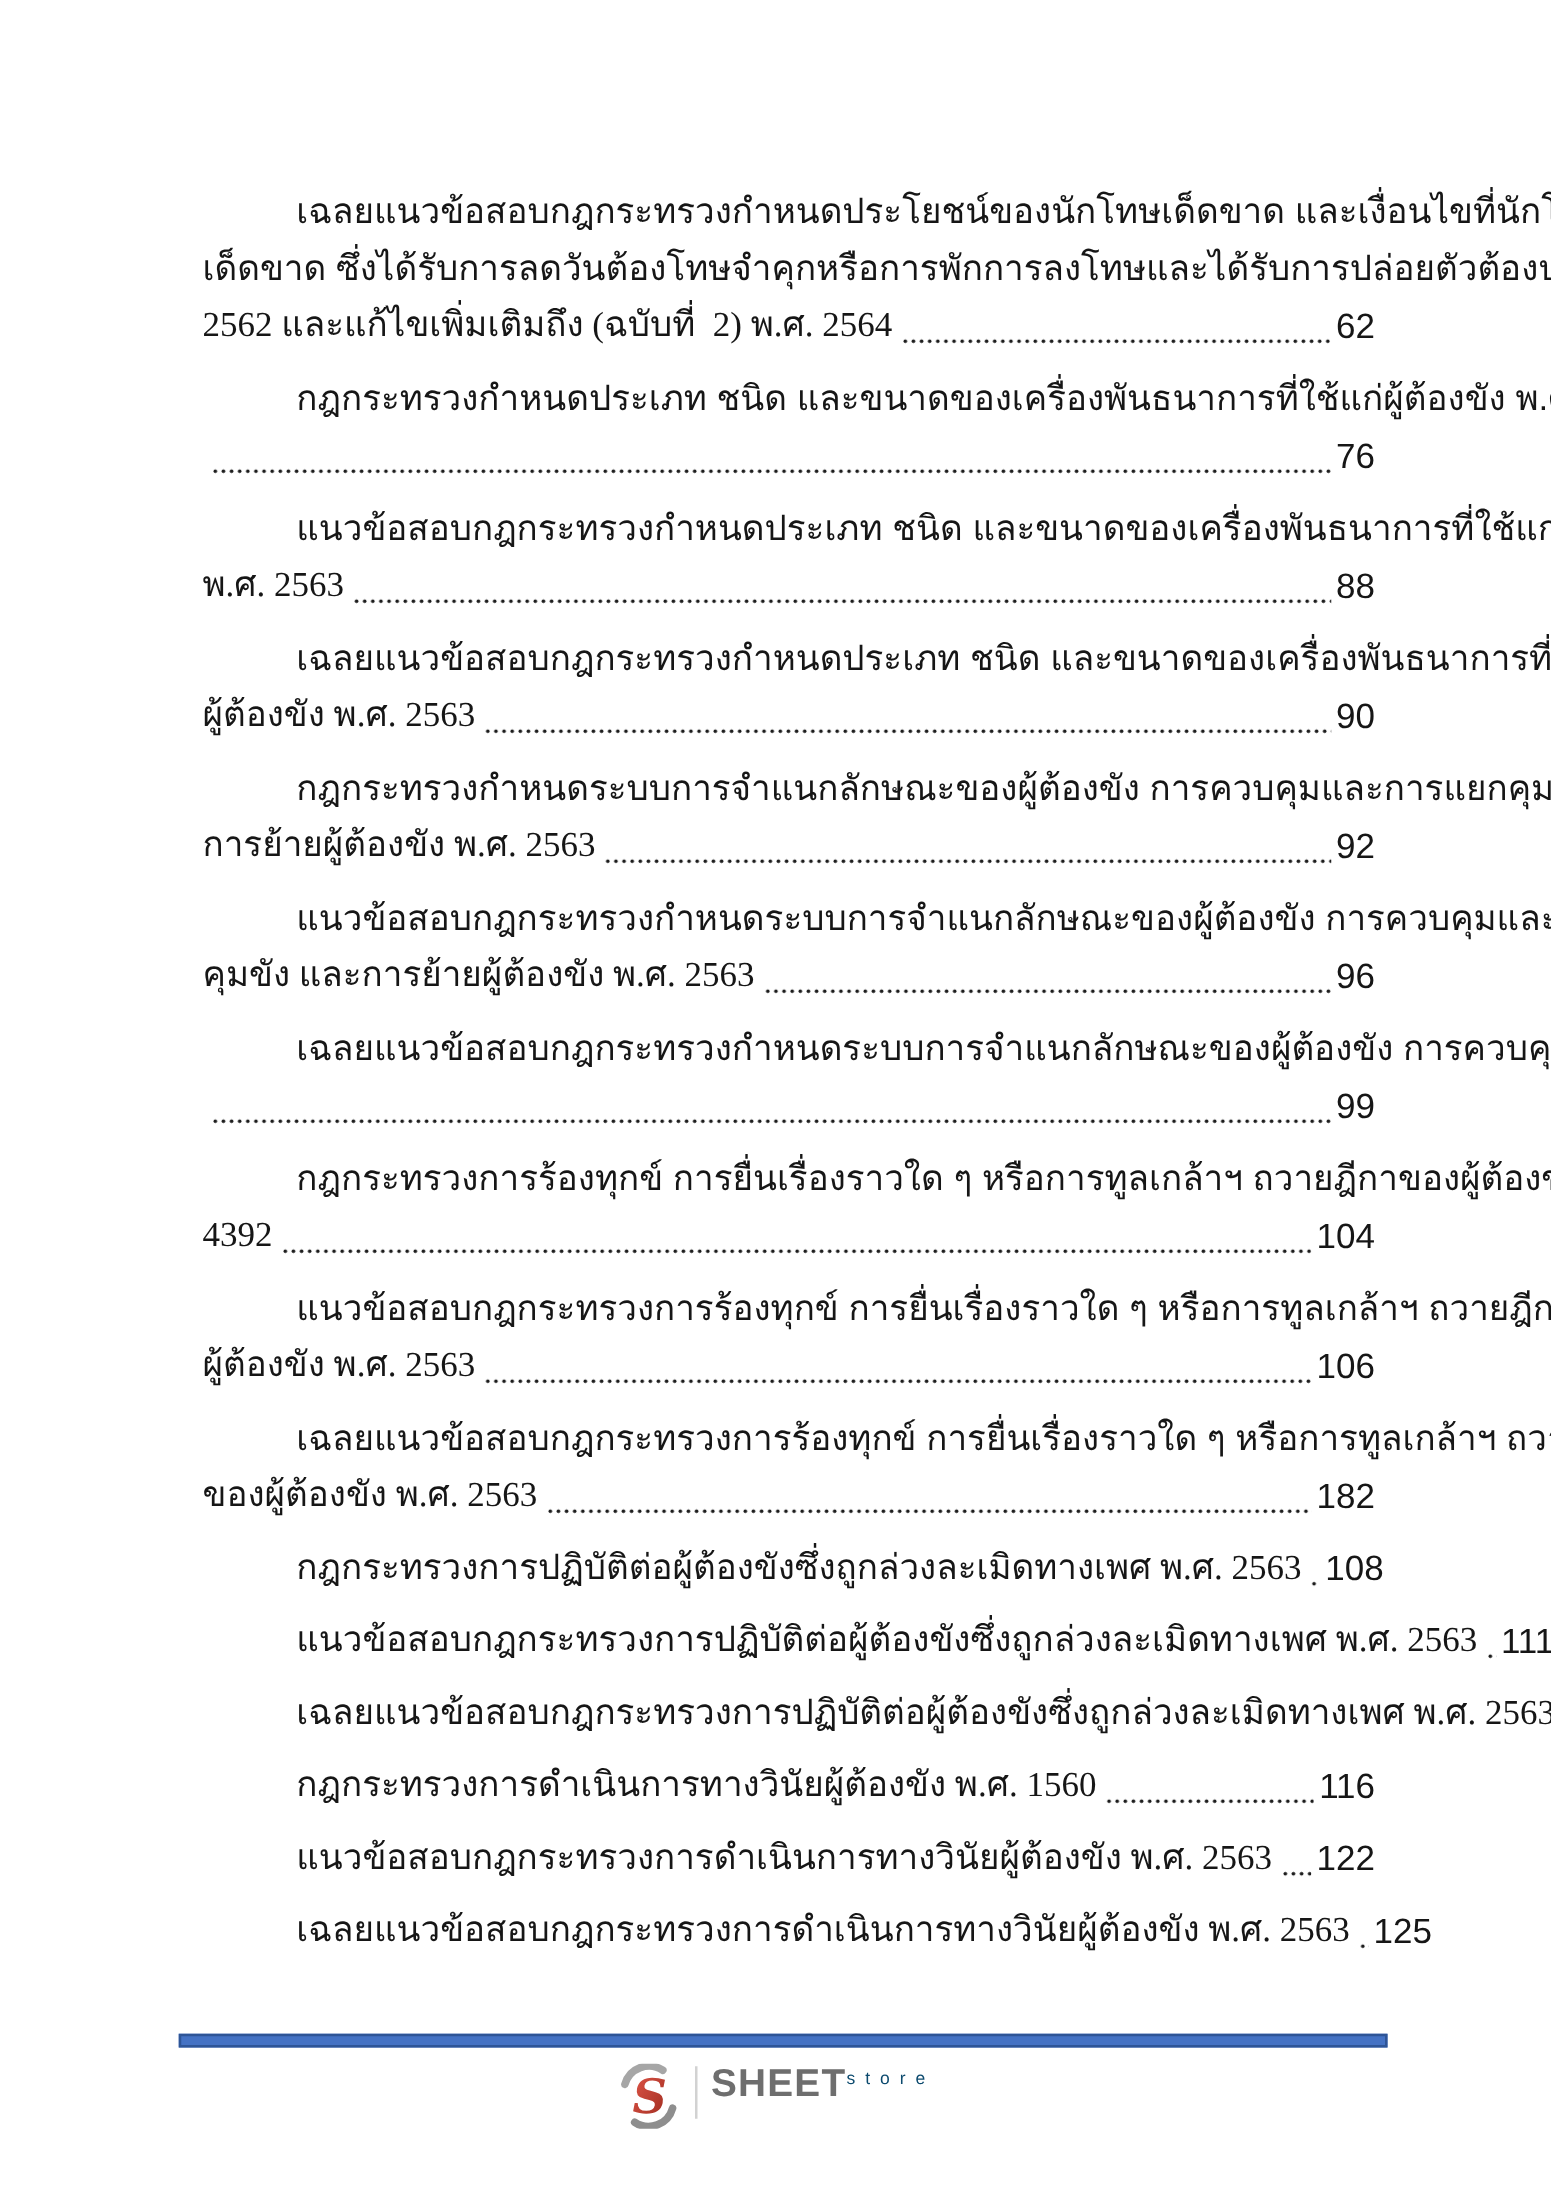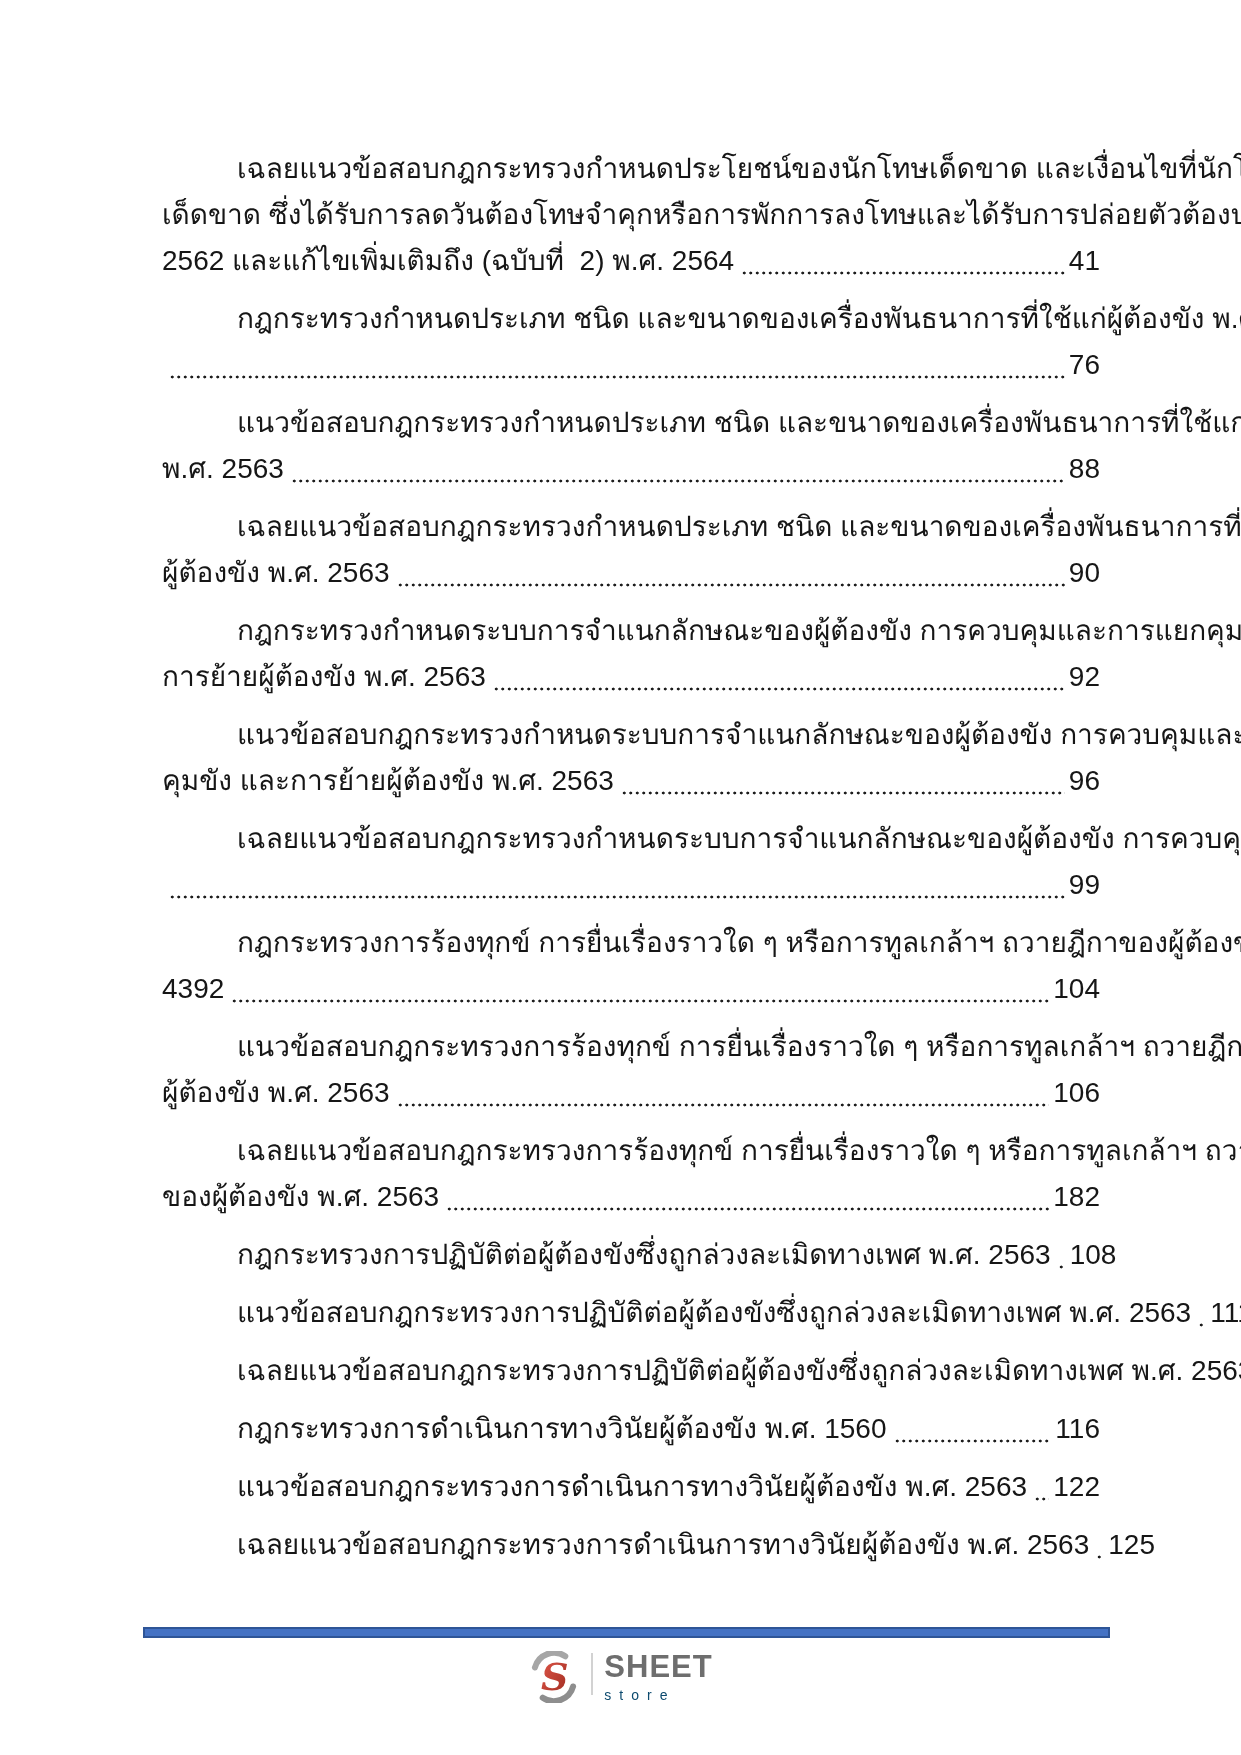--- a/index.html
+++ b/index.html
@@ -6,50 +6,50 @@
   .page{
     position:relative;width:1241px;height:1755px;background:#ffffff;overflow:hidden;
     font-family:"Liberation Sans","DejaVu Sans",sans-serif;color:#161616;
   }
   .toc{position:absolute;left:162px;top:146px;width:938px;}
   .entry{margin:0 0 12px 0;}
   .ln{font-size:28px;line-height:46px;white-space:nowrap;}
   .ln.indent{text-indent:75px;}
   .ln.last{display:flex;text-indent:0;}
   .ln.last.indent{padding-left:75px;}
-  .ln.last .txt{flex:0 0 auto;white-space:pre;}
+  .ln.last .txt{flex:0 0 auto;white-space:pre;font-family:Liberation Serif, serif;}
   .dots{
     flex:1 1 auto;min-width:8px;margin:0 4px 0 7px;
     background:radial-gradient(circle,#1d1d1d 1.3px,transparent 1.7px) repeat-x 0 calc(100% - 9px);
     background-size:6.5px 4px;
   }
   .pg{flex:0 0 auto;}
   .footer-rule{
     position:absolute;left:143px;top:1627px;width:963px;height:7px;
     background:#4472C4;border:2px solid #2E5597;
   }
   .logo{position:absolute;left:0;top:1651px;width:100%;display:flex;justify-content:center;align-items:flex-start;gap:11px;}
   .logo-divider{width:2px;height:42px;background:#d2d2d2;margin-top:2px;}
-  .logo-text{display:flex;flex-direction:column;}
+  .logo-text{display:flex;}
   .brand{font-size:31px;font-weight:bold;color:#6e6e6e;letter-spacing:1px;line-height:1.05;}
   .sub{font-size:14px;color:#0c4a6e;letter-spacing:8px;margin-top:4px;line-height:1;}
 </style>
 </head>
 <body>
 
 <div class="page">
 
   <div class="toc" id="toc">
       <div class="entry">
         <div class="ln indent"><span class="txt">เฉลยแนวข้อสอบกฎกระทรวงกำหนดประโยชน์ของนักโทษเด็ดขาด และเงื่อนไขที่นักโทษ</span></div>
         <div class="ln"><span class="txt">เด็ดขาด ซึ่งได้รับการลดวันต้องโทษจำคุกหรือการพักการลงโทษและได้รับการปล่อยตัวต้องปฏิบัติ พ.ศ.</span></div>
         <div class="ln last">
           <span class="txt">2562 และแก้ไขเพิ่มเติมถึง (ฉบับที่  2) พ.ศ. 2564</span>
           <span class="dots"></span>
-          <span class="pg">41</span>
+          <span class="pg">62</span>
         </div>
       </div>
       <div class="entry">
         <div class="ln indent"><span class="txt">กฎกระทรวงกำหนดประเภท ชนิด และขนาดของเครื่องพันธนาการที่ใช้แก่ผู้ต้องขัง พ.ศ. 2563</span></div>
         <div class="ln last">
           <span class="txt"></span>
           <span class="dots"></span>
           <span class="pg">76</span>
         </div>
       </div>

